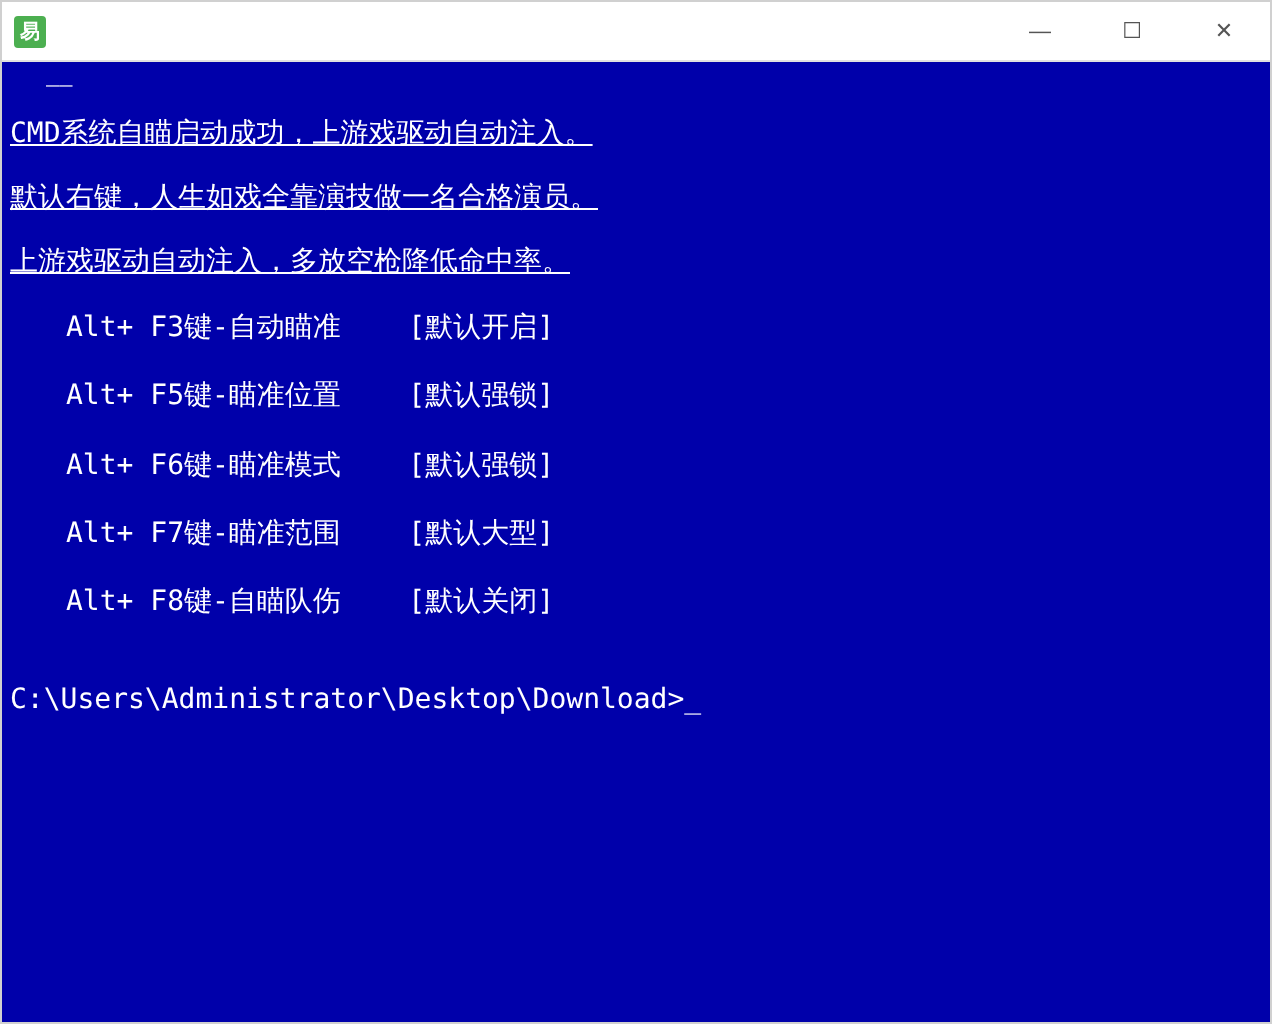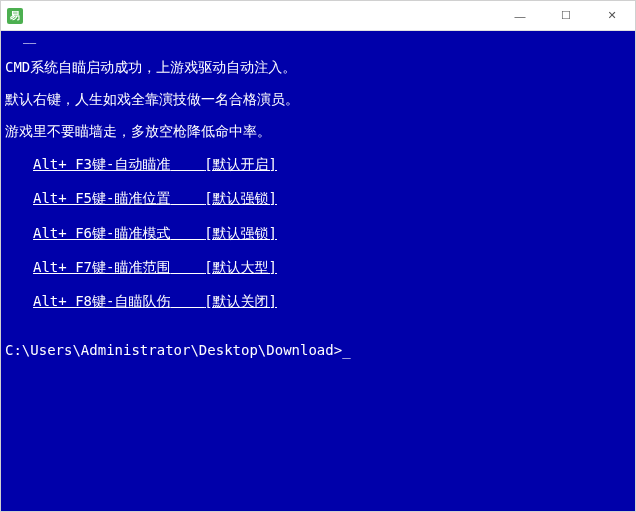--- a/index.html
+++ b/index.html
@@ -78,26 +78,26 @@
     .console-inner-top {
       background: #0000AA;
       color: #cce;
       font-size: 11px;
       padding: 1px 2px 4px 18px;
       border-bottom: 0;
     }
     .intro-line {
       margin-bottom: 10px;
       white-space: pre-wrap;
+      text-decoration: underline;
     }
     .bind-line {
       padding-left: 28px;
       margin-bottom: 12px;
       white-space: pre;
-      text-decoration: underline;
     }
     .prompt {
       margin-top: 26px;
       white-space: pre;
     }
     .cursor {
       animation: blink 1s step-end infinite;
     }
     @keyframes blink {
       50% { opacity: 0; }
@@ -115,21 +115,21 @@
       <div class="win-btn">☐</div>
       <div class="win-btn close">✕</div>
     </div>
   </div>
 
   <div class="console">
     <div class="console-inner-top">——</div>
 
     <div class="intro-line">CMD系统自瞄启动成功，上游戏驱动自动注入。</div>
     <div class="intro-line">默认右键，人生如戏全靠演技做一名合格演员。</div>
-    <div class="intro-line">游戏里不要瞄墙走，多放空枪降低命中率。</div>
+    <div class="intro-line">上游戏驱动自动注入，多放空枪降低命中率。</div>
 
     <div class="bind-line"><span>Alt+ F3键-自动瞄准</span>    <span>[默认开启]</span></div>
     <div class="bind-line"><span>Alt+ F5键-瞄准位置</span>    <span>[默认强锁]</span></div>
     <div class="bind-line"><span>Alt+ F6键-瞄准模式</span>    <span>[默认强锁]</span></div>
     <div class="bind-line"><span>Alt+ F7键-瞄准范围</span>    <span>[默认大型]</span></div>
     <div class="bind-line"><span>Alt+ F8键-自瞄队伤</span>    <span>[默认关闭]</span></div>
 
     <div class="prompt"><span>C:\Users\Administrator\Desktop\Download&gt;</span><span class="cursor">_</span></div>
   </div>
 </div>

